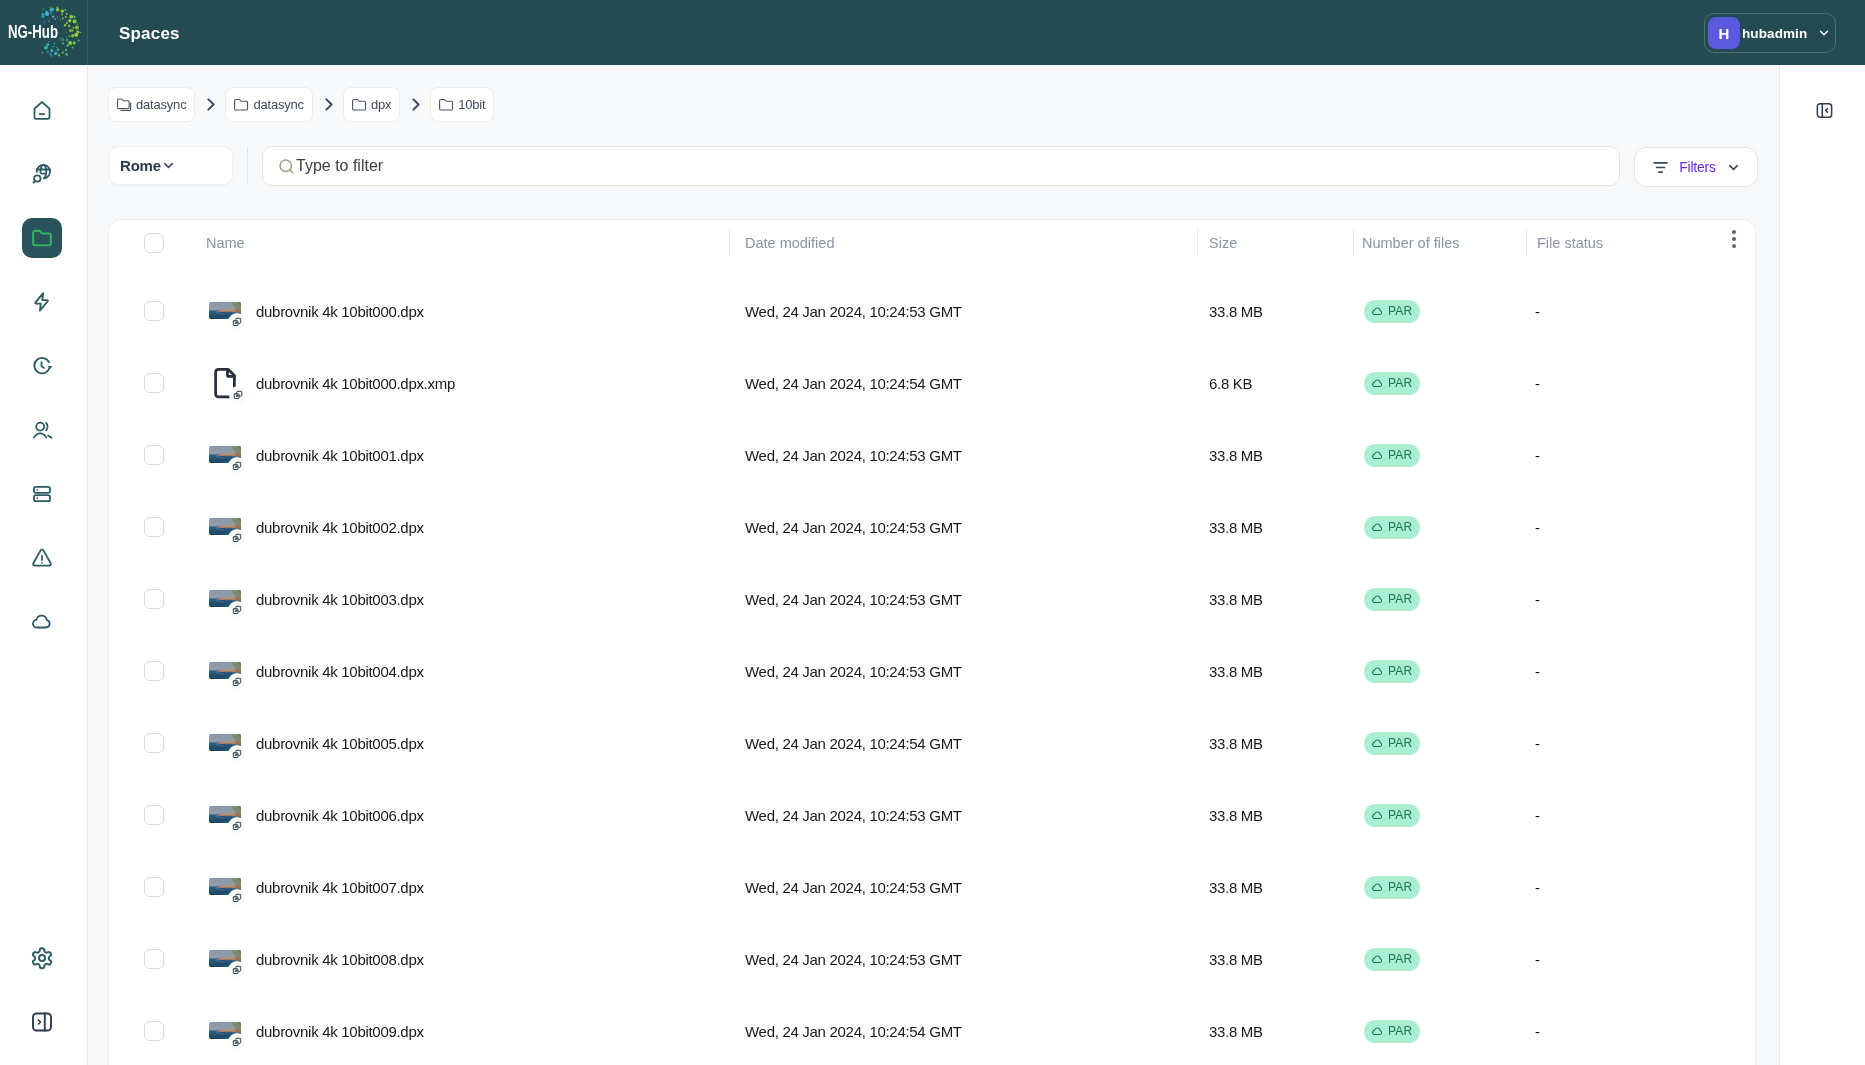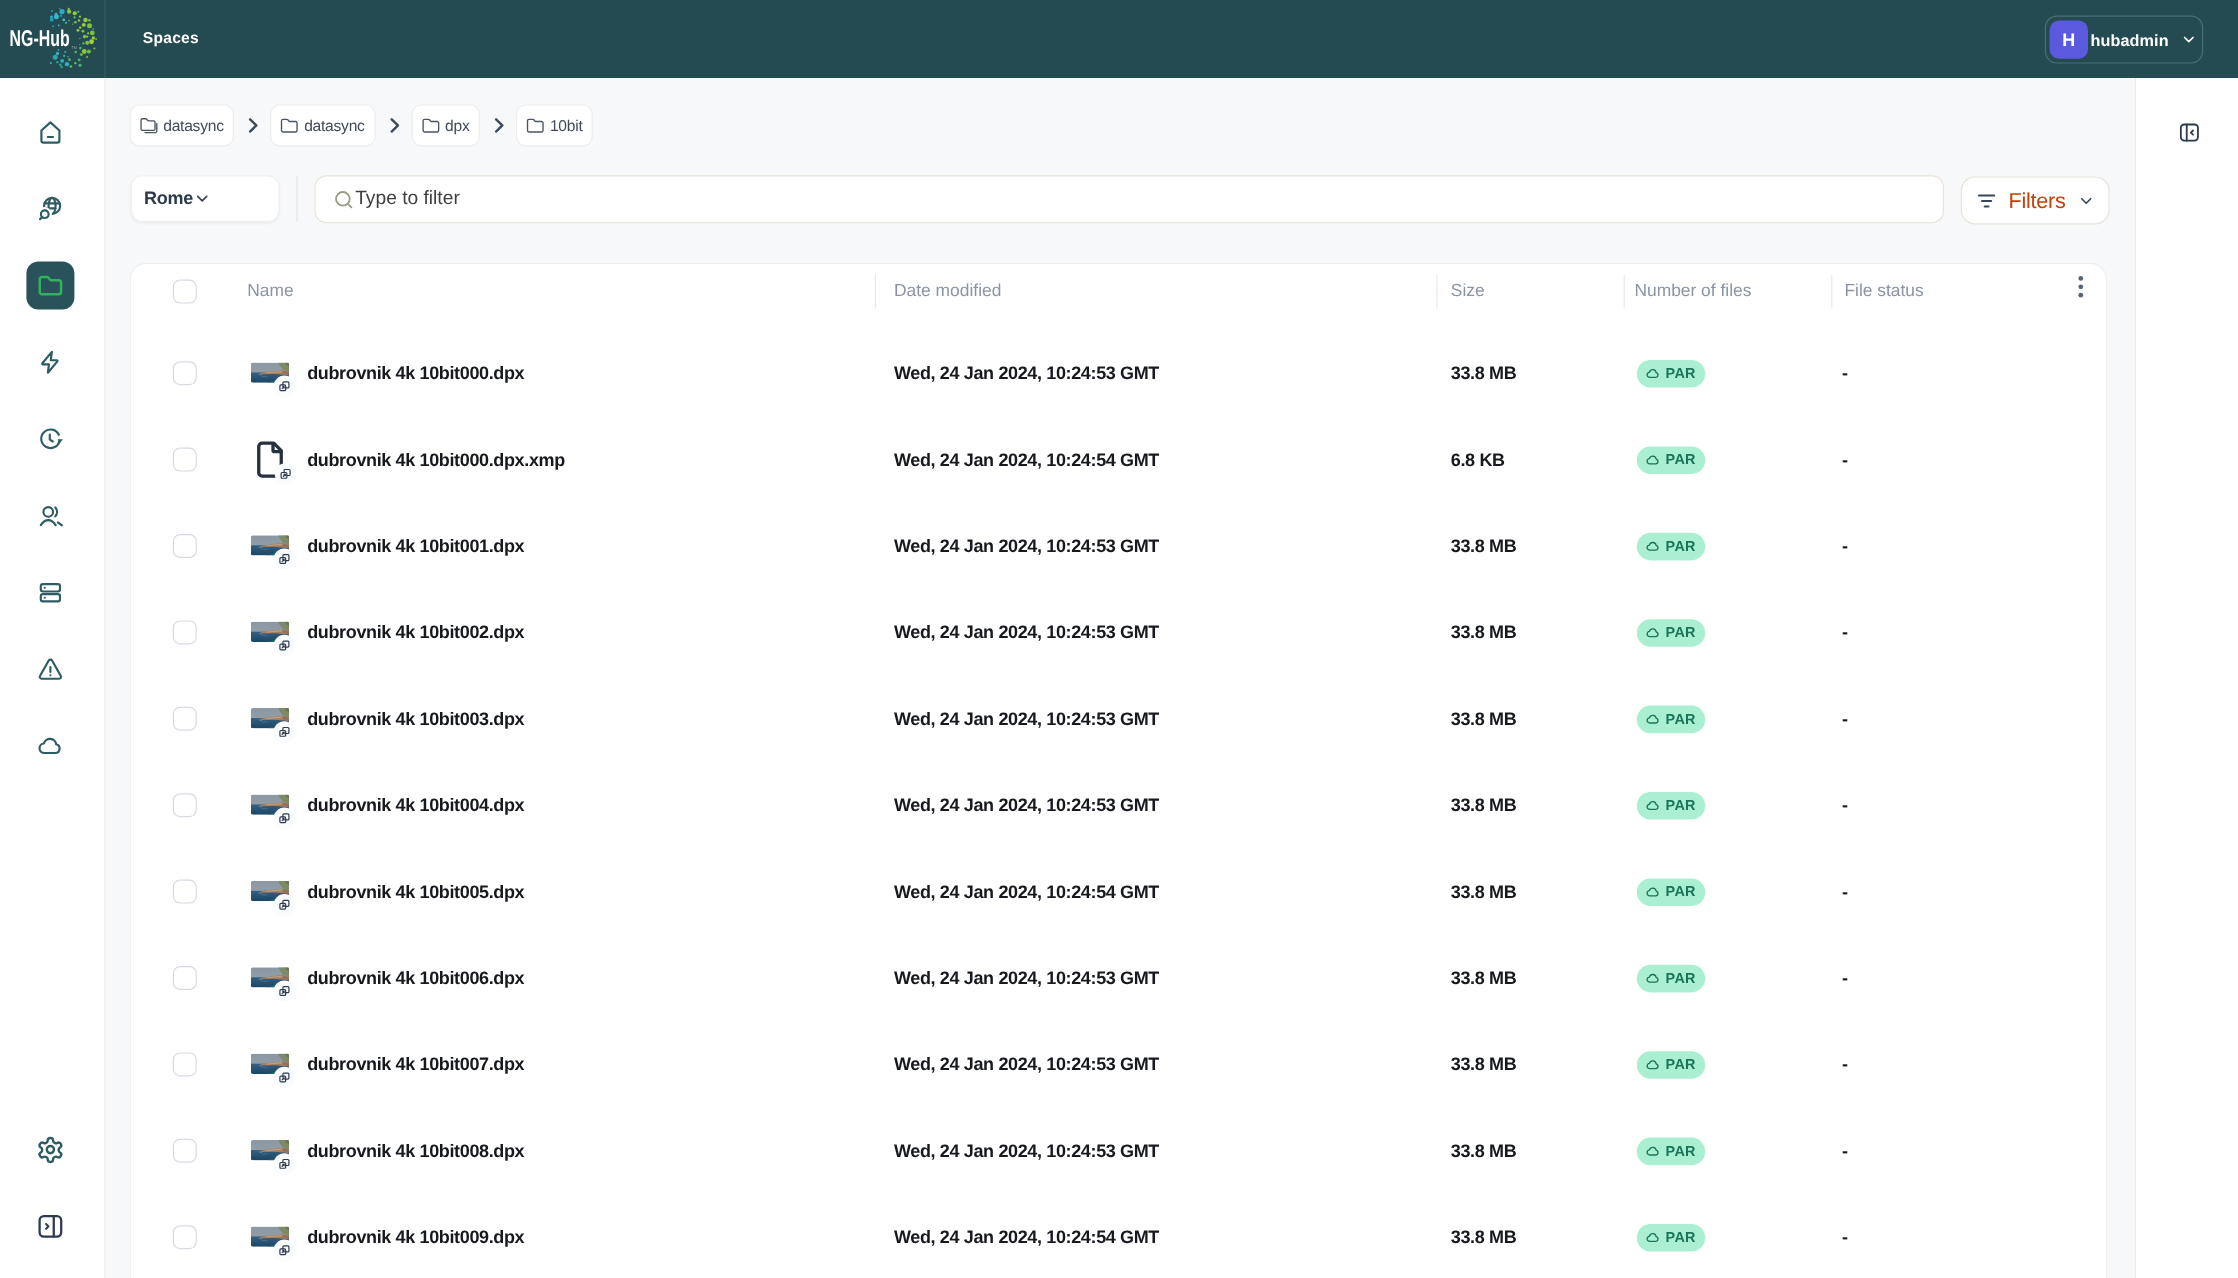--- a/index.html
+++ b/index.html
@@ -1,19 +1,19 @@
 <!DOCTYPE html>
 <html><head>
 <meta charset="utf-8">
 <style>
 * { margin:0; padding:0; box-sizing:border-box; }
 html,body { width:1865px; height:1065px; font-family:"Liberation Sans",sans-serif; background:#fff; overflow:hidden; position:relative; }
 .topbar { position:absolute; top:0; left:0; width:1865px; height:65px; background:#244b52; }
 .logo { position:absolute; left:0; top:0; width:88px; height:65px; border-right:1px solid #375d64; }
-.title { position:absolute; left:119px; top:24px; color:#fff; font-size:13px; font-weight:700; letter-spacing:.2px; }
+.title { position:absolute; left:119px; top:24px; color:#fff; font-size:17px; font-weight:700; letter-spacing:.2px; }
 .userchip { position:absolute; left:1704px; top:13px; width:132px; height:40px; border:1px solid #4b6f76; border-radius:10px; display:flex; align-items:center; }
 .avatar { width:32px; height:32px; border-radius:8px; background:#5b59dd; color:#fff; display:flex; align-items:center; justify-content:center; font-size:15px; font-weight:700; margin-left:3px; flex:none; }
 .uname { color:#fff; font-size:13.5px; font-weight:700; margin-left:2px; letter-spacing:.1px; }
 .userchip svg { margin-left:10px; }
 
 .sidebar { position:absolute; top:65px; left:0; width:88px; height:1000px; background:#fff; border-right:1px solid #e9eaec; }
 .sicon { position:absolute; left:22px; width:40px; height:40px; display:flex; align-items:center; justify-content:center; border-radius:10px; }
 .sicon.active { background:#2a525a; }
 
 .content { position:absolute; top:65px; left:88px; width:1691px; height:1000px; background:#f7f8f9; }
@@ -27,29 +27,29 @@
 .csep { margin:0 10px 0 12px; display:flex; }
 
 
 .toolbar { position:absolute; left:20px; top:81px; height:40px; }
 .select { position:absolute; left:1px; top:0; width:124px; height:39px; background:#fff; border:1px solid #f0f1f3; border-radius:10px; box-shadow:0 1px 2px rgba(20,30,40,.04); display:flex; align-items:center; justify-content:flex-start; padding:0 16px 0 10px; }
 .select b { font-size:15px; color:#2c3a4b; font-weight:700; letter-spacing:-0.2px; }
 .tdivider { position:absolute; left:139px; top:1px; width:1px; height:38px; background:#e3e5e8; }
 .search { position:absolute; left:154px; top:0; width:1358px; height:40px; background:#fff; border:1px solid #e7e4da; border-radius:10px; display:flex; align-items:center; padding:0 14px; }
 .search span { color:#404040; font-size:16px; }
 .filters { position:absolute; left:1526px; top:1px; width:124px; height:40px; background:#fff; border:1px solid #e7e4da; border-radius:12px; display:flex; align-items:center; justify-content:center; }
-.filters b { font-size:18px; color:#c2410c; font-weight:500; margin:0 10px 0 9px; letter-spacing:-0.2px; }
+.filters b { font-size:14px; color:#6d28d9; font-weight:500; margin:0 10px 0 9px; letter-spacing:-0.2px; }
 
 
 .card { position:absolute; left:20px; top:154px; width:1648px; height:866px; background:#fff; border:1px solid #eceef0; border-radius:14px 14px 0 0; border-bottom:none; overflow:hidden; }
 .trow { display:grid; grid-template-columns:100px 520px 468px 156px 173px 175px 56px; align-items:center; }
 .thead { height:46px; color:#8a94a4; font-size:14.5px; }
 .thead .hc { position:relative; height:100%; display:flex; align-items:center; }
 .thead .sep::before { content:''; position:absolute; left:0; top:9px; height:28px; width:1px; background:#e7e9ec; }
-.drow { height:72px; font-size:15px; letter-spacing:-0.3px; color:#16191e;font-weight:bold; }
+.drow { height:72px; font-size:15px; letter-spacing:-0.3px; color:#16191e; }
 .cbcell { padding-left:35px; }
 .cb { width:20px; height:20px; border:1.5px solid #d7dbe1; border-radius:6px; background:#fff; }
 .namecell { display:flex; align-items:center; }
 .ficon { position:relative; width:33px; height:34px; flex:none; margin-right:14px; }
 .thumb { position:absolute; left:0; top:8px; width:32px; height:17px; border-radius:2px; overflow:hidden; }
 .badge { position:absolute; right:-3px; bottom:-2px; width:16px; height:16px; border-radius:50%; background:#fafbfc; box-shadow:0 0 0 1px #fafbfc; display:flex; align-items:center; justify-content:center; }
 .docwrap { position:absolute; left:1px; top:0px; }
 .pill { display:inline-flex; align-items:center; height:23px; padding:0 8px 0 7px; border-radius:12px; background:#abefd3; color:#19745a; font-size:12px; letter-spacing:.2px; }
 .pill svg { margin-right:4px; }
 .pd12 { padding-left:16px; } .pd14 { padding-left:12px; } .pd13 { padding-left:11px; } .pd11 { padding-left:9px; }

